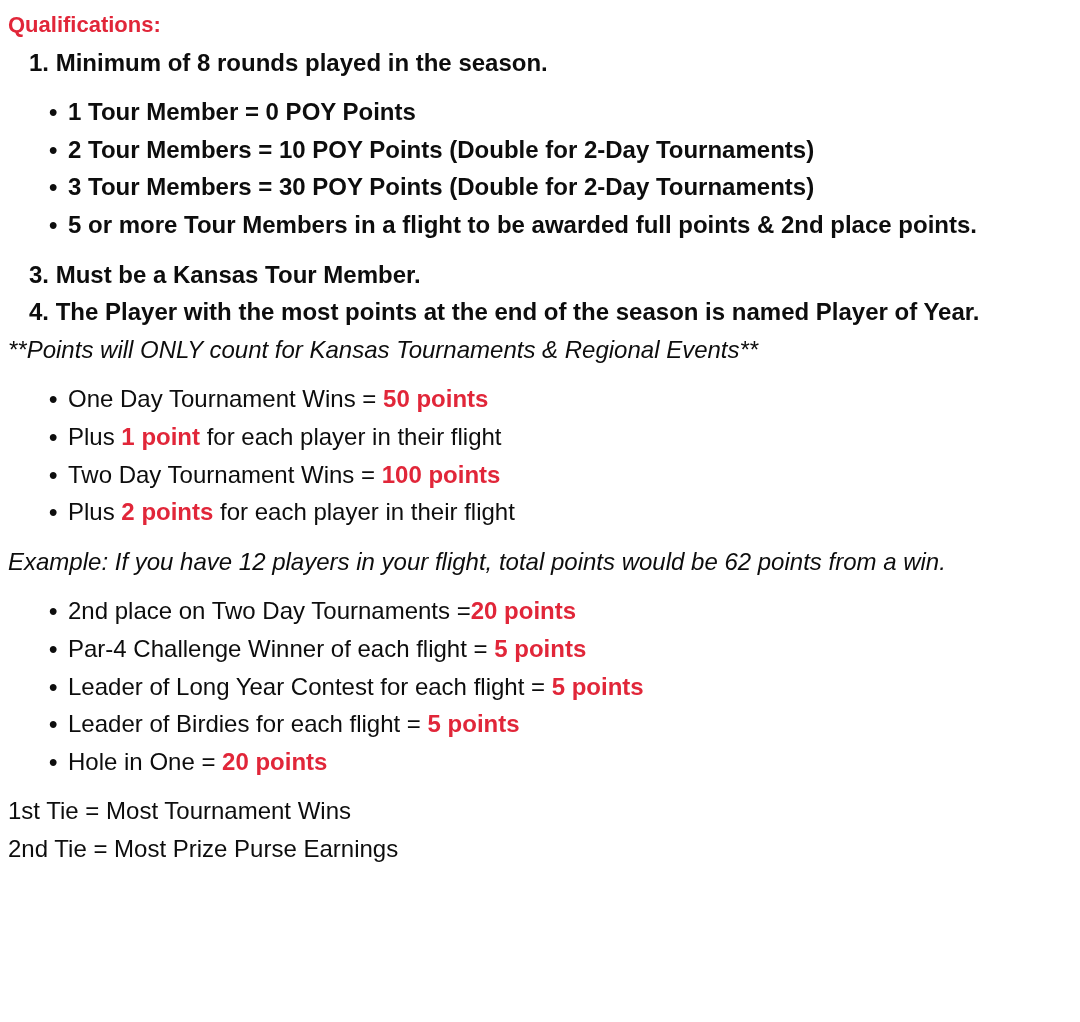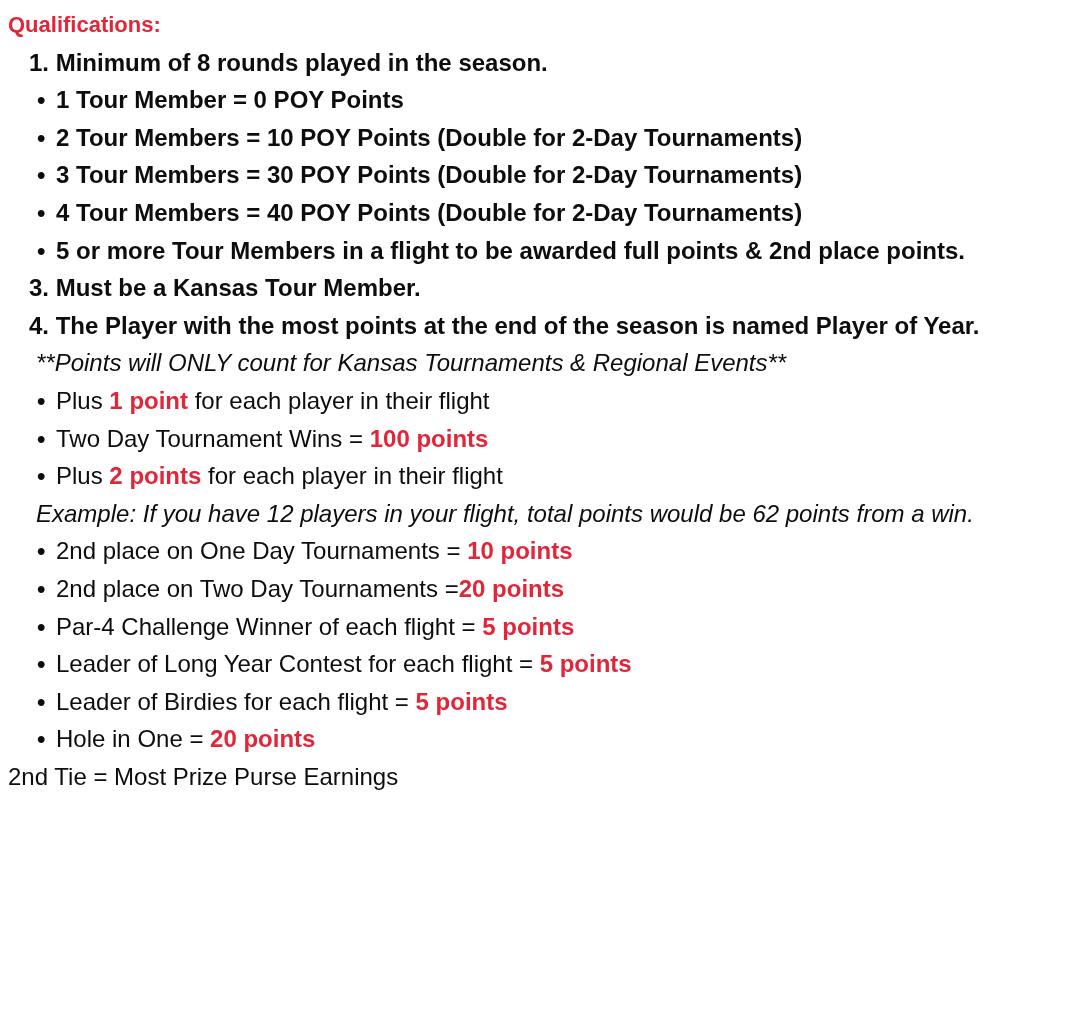--- a/index.html
+++ b/index.html
@@ -21,24 +21,24 @@
   }
   h2.section-heading {
     font-size: 22px;
     line-height: 37.6px;
     font-weight: 700;
     color: var(--accent, #e12639);
     white-space: nowrap;
   }
   h2.gap-above { margin-top: 37.6px; }
   .bold { font-weight: 700; margin-left: 21px; }
-  .italic { font-style: italic; margin-left: 28px; }
+  .italic { font-style: italic; }
   ul.bullet-list {
     list-style: none;
-    margin: 0; padding: 0;
+    margin: 12px; padding: 0;
   }
   ul.bullet-list > li {
     font-size: 24px;
     line-height: 37.6px;
     padding-left: 48px;
     position: relative;
     white-space: nowrap;
   }
   ul.bullet-list > li::before {
     content: "•";
@@ -59,42 +59,42 @@
 <div class="page">
 
   <h2 class="section-heading">Qualifications:</h2>
 
   <p class="line bold">1. Minimum of 8 rounds played in the season.</p>
 
   <ul class="bullet-list bold-list">
     <li>1 Tour Member = 0 POY Points</li>
     <li>2 Tour Members = 10 POY Points (Double for 2-Day Tournaments)</li>
     <li>3 Tour Members = 30 POY Points (Double for 2-Day Tournaments)</li>
-    <li>4 Tour Members = 40 POY Points (Double for 2-Day Tournaments)</li>
     <li>5 or more Tour Members in a flight to be awarded full points &amp; 2nd place points.</li>
   </ul>
 
   <p class="line bold">3. Must be a Kansas Tour Member.</p>
   <p class="line bold">4. The Player with the most points at the end of the season is named Player of Year.</p>
   <p class="line italic">**Points will ONLY count for Kansas Tournaments &amp; Regional Events**</p>
 
 
   <ul class="bullet-list">
+    <li><span>One Day Tournament Wins = </span><span class="pts">50 points</span><span></span></li>
     <li><span>Plus </span><span class="pts">1 point</span><span> for each player in their flight</span></li>
     <li><span>Two Day Tournament Wins = </span><span class="pts">100 points</span><span></span></li>
     <li><span>Plus </span><span class="pts">2 points</span><span> for each player in their flight</span></li>
   </ul>
 
   <p class="line italic">Example: If you have 12 players in your flight, total points would be 62 points from a win.</p>
 
   <ul class="bullet-list">
-    <li><span>2nd place on One Day Tournaments = </span><span class="pts">10 points</span><span></span></li>
     <li><span>2nd place on Two Day Tournaments =</span><span class="pts">20 points</span><span></span></li>
     <li><span>Par-4 Challenge Winner of each flight = </span><span class="pts">5 points</span><span></span></li>
     <li><span>Leader of Long Year Contest for each flight = </span><span class="pts">5 points</span><span></span></li>
     <li><span>Leader of Birdies for each flight = </span><span class="pts">5 points</span><span></span></li>
     <li><span>Hole in One = </span><span class="pts">20 points</span><span></span></li>
   </ul>
 
 
+  <p class="line">1st Tie = Most Tournament Wins</p>
   <p class="line">2nd Tie = Most Prize Purse Earnings</p>
 
 </div>
 
 </body></html>

